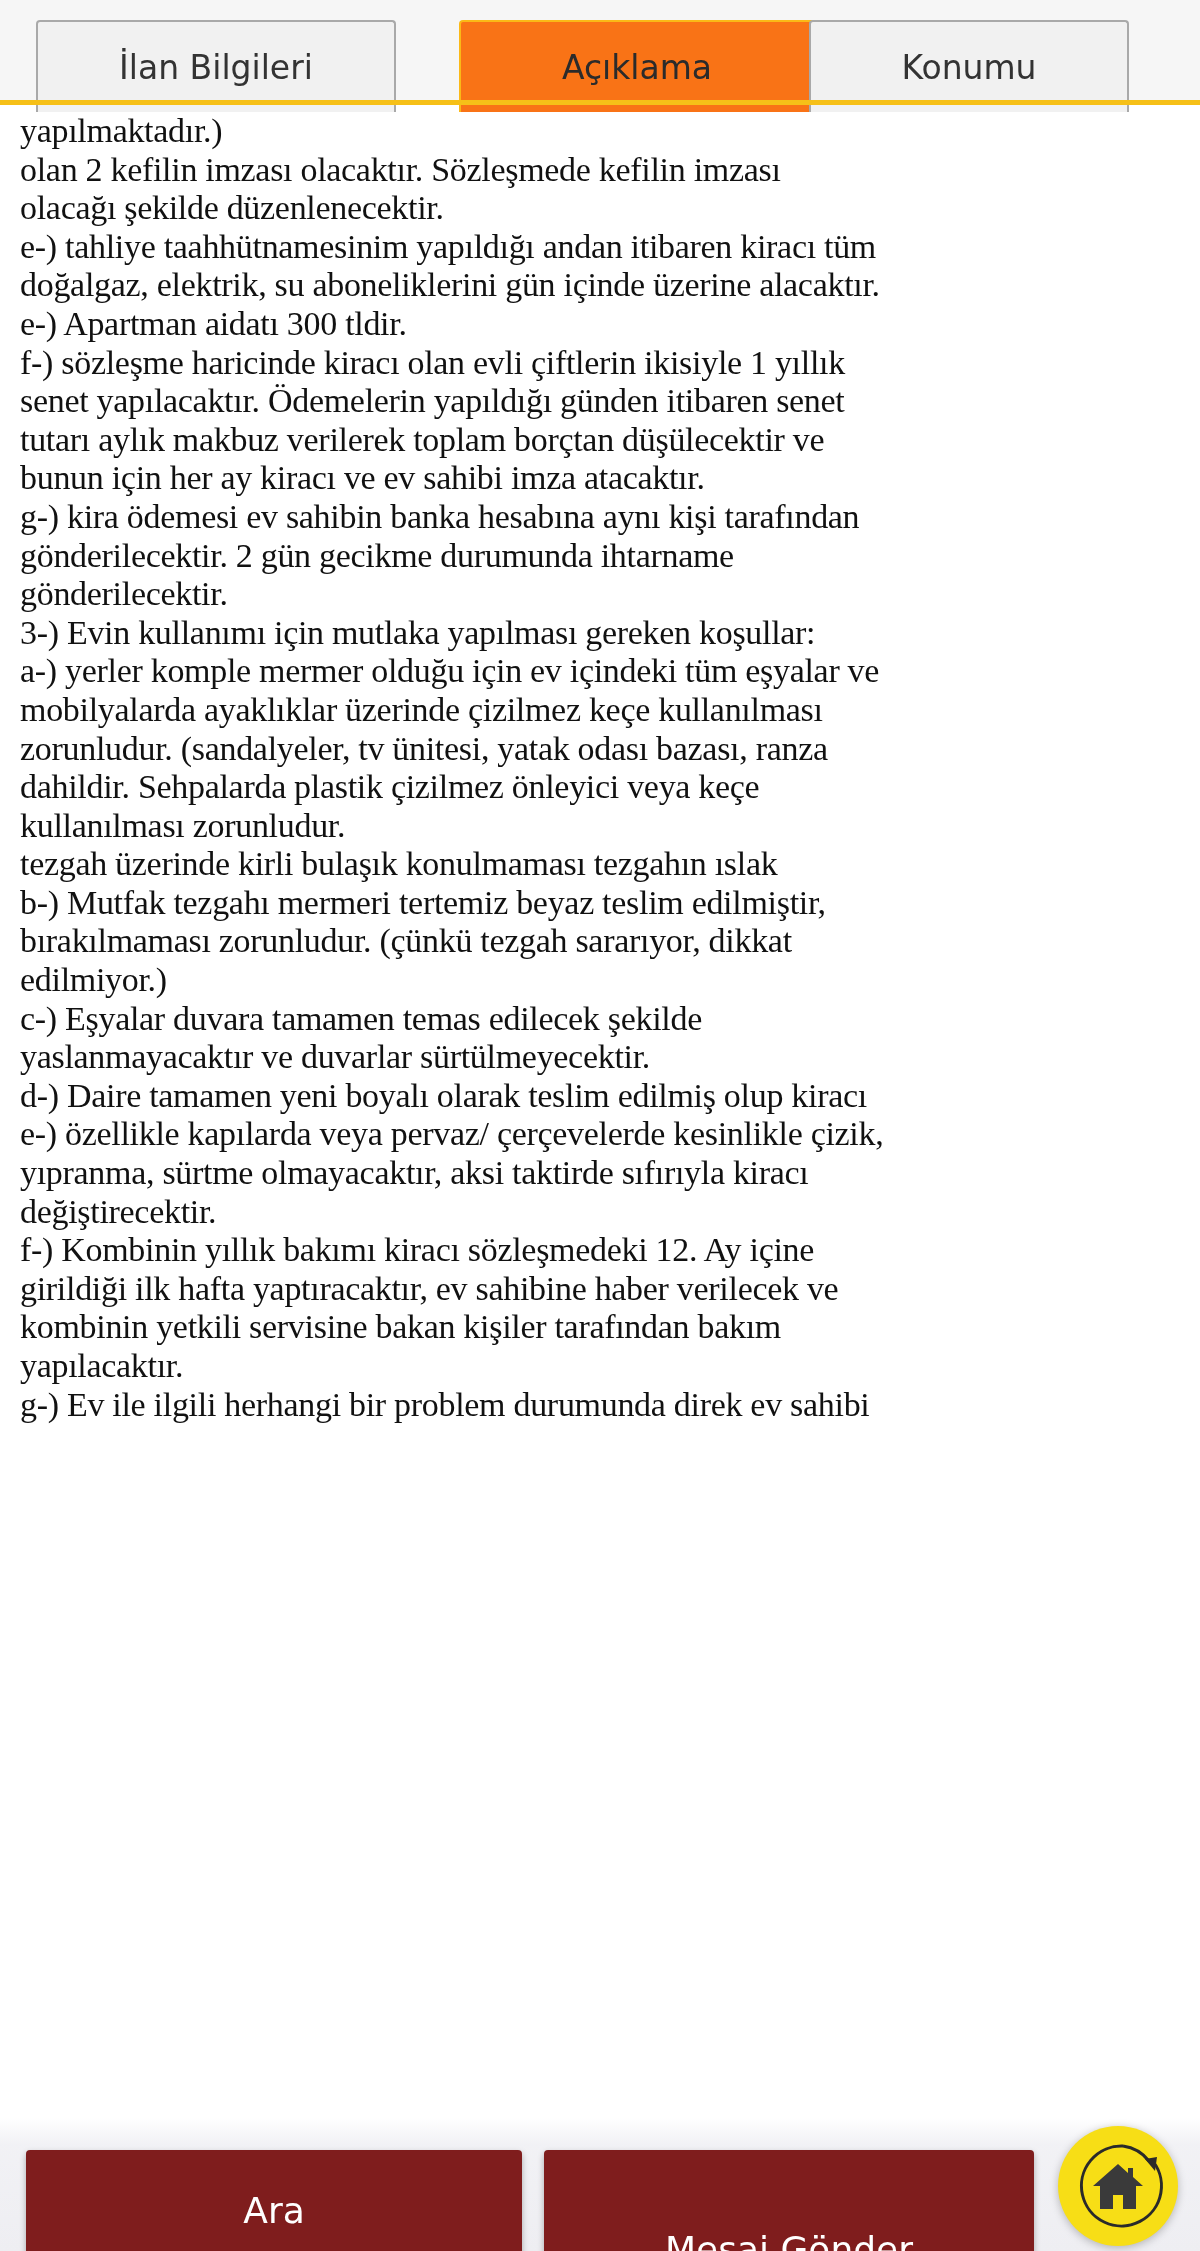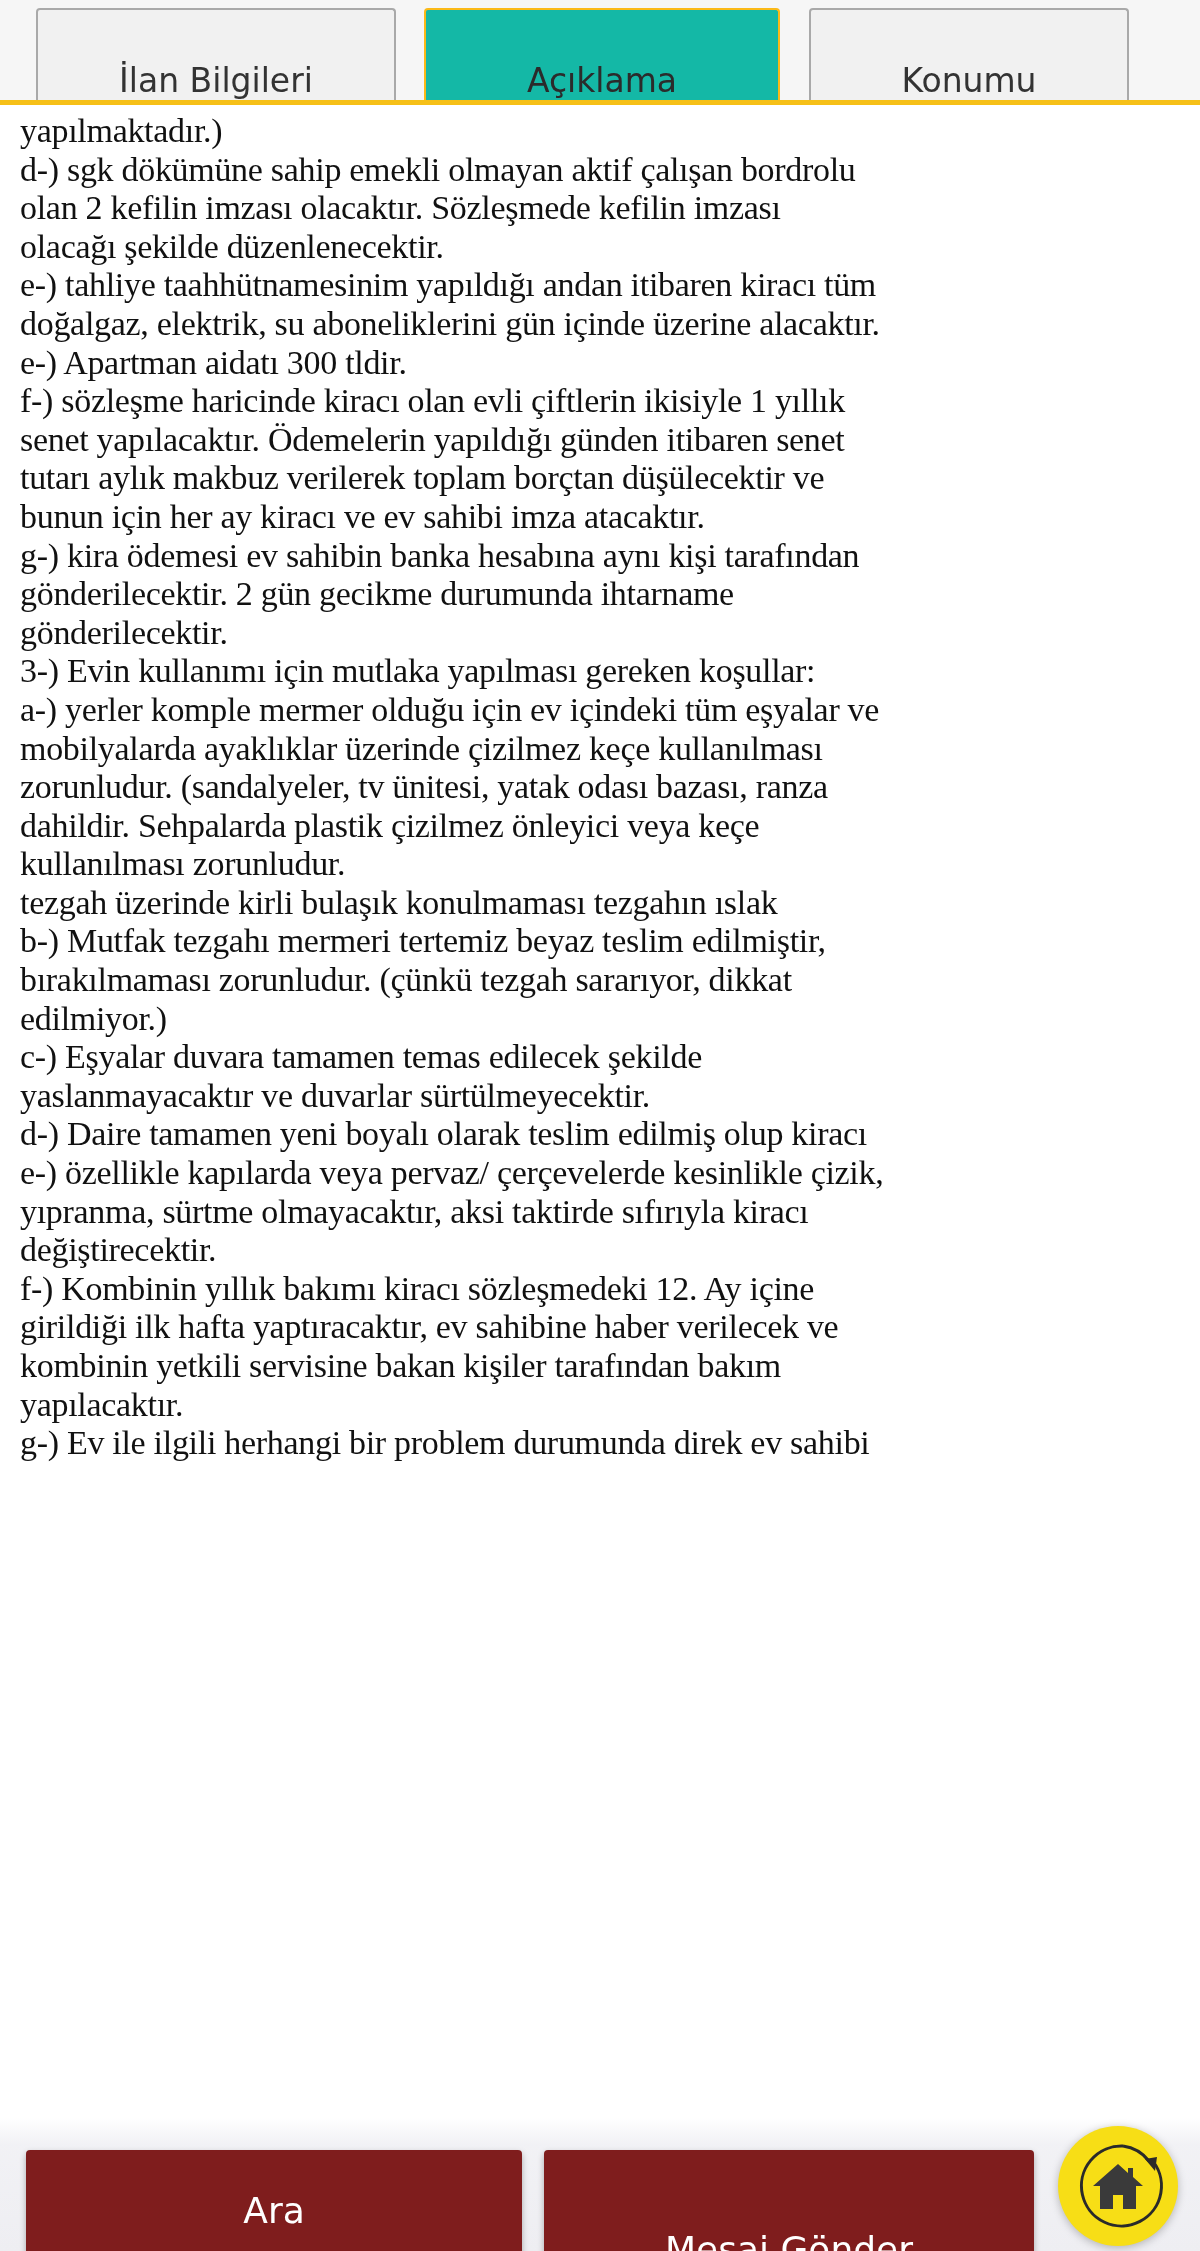--- a/index.html
+++ b/index.html
@@ -2,27 +2,27 @@
 <html><head>
 <meta charset="utf-8">
 <style>
   html, body { margin: 0; padding: 0; background: #ffffff; }
   body { width: 1200px; height: 2251px; position: relative; overflow: hidden; }
   .tabs {
     position: absolute; left: 0; top: 0; width: 1200px; height: 105px;
     background: #f6f6f6;
   }
   .tab {
-    position: absolute; top: 8px; height: 92px; box-sizing: border-box;
+    position: absolute; top: 20px; height: 92px; box-sizing: border-box;
     background: #f1f1f1; border: 2px solid #a9a9a9; border-bottom: none;
     border-radius: 4px 4px 0 0;
-    display: flex; align-items: flex-end; justify-content: center;
+    display: flex; align-items: center; justify-content: center;
     font-family: "DejaVu Sans", sans-serif; font-size: 33px; color: #333333;
   }
-  .tab.active { background: #14b8a6; border-color: #fbb917; color: #2b2b2b; }
+  .tab.active { background: #f97316; border-color: #fbb917; color: #2b2b2b; margin-left: 35px; }
   .tab-line { position: absolute; left: 0; top: 100px; width: 1200px; height: 5px; background: #f6c018; }
   .content {
     position: absolute; left: 20px; top: 112px; width: 1170px;
     font-family: "Liberation Serif", "DejaVu Serif", serif;
     font-size: 34px; line-height: 38.6px; color: #111111;
     letter-spacing: -0.3px;
   }
   .content .line { white-space: nowrap; }
   .bottom-bar {
     position: absolute; left: 0; top: 2118px; width: 1200px; height: 133px;
@@ -53,21 +53,20 @@
     <span>Açıklama</span>
   </div>
   <div class="tab" style="left:809px; width:320px;">
     <span>Konumu</span>
   </div>
   <div class="tab-line"></div>
 </div>
 
 <div class="content" id="desc">
     <div class="line">yapılmaktadır.)</div>
-    <div class="line">d-) sgk dökümüne sahip emekli olmayan aktif çalışan bordrolu</div>
     <div class="line">olan 2 kefilin imzası olacaktır. Sözleşmede kefilin imzası</div>
     <div class="line">olacağı şekilde düzenlenecektir.</div>
     <div class="line">e-) tahliye taahhütnamesinim yapıldığı andan itibaren kiracı tüm</div>
     <div class="line">doğalgaz, elektrik, su aboneliklerini gün içinde üzerine alacaktır.</div>
     <div class="line">e-) Apartman aidatı 300 tldir.</div>
     <div class="line">f-) sözleşme haricinde kiracı olan evli çiftlerin ikisiyle 1 yıllık</div>
     <div class="line">senet yapılacaktır. Ödemelerin yapıldığı günden itibaren senet</div>
     <div class="line">tutarı aylık makbuz verilerek toplam borçtan düşülecektir ve</div>
     <div class="line">bunun için her ay kiracı ve ev sahibi imza atacaktır.</div>
     <div class="line">g-) kira ödemesi ev sahibin banka hesabına aynı kişi tarafından</div>

